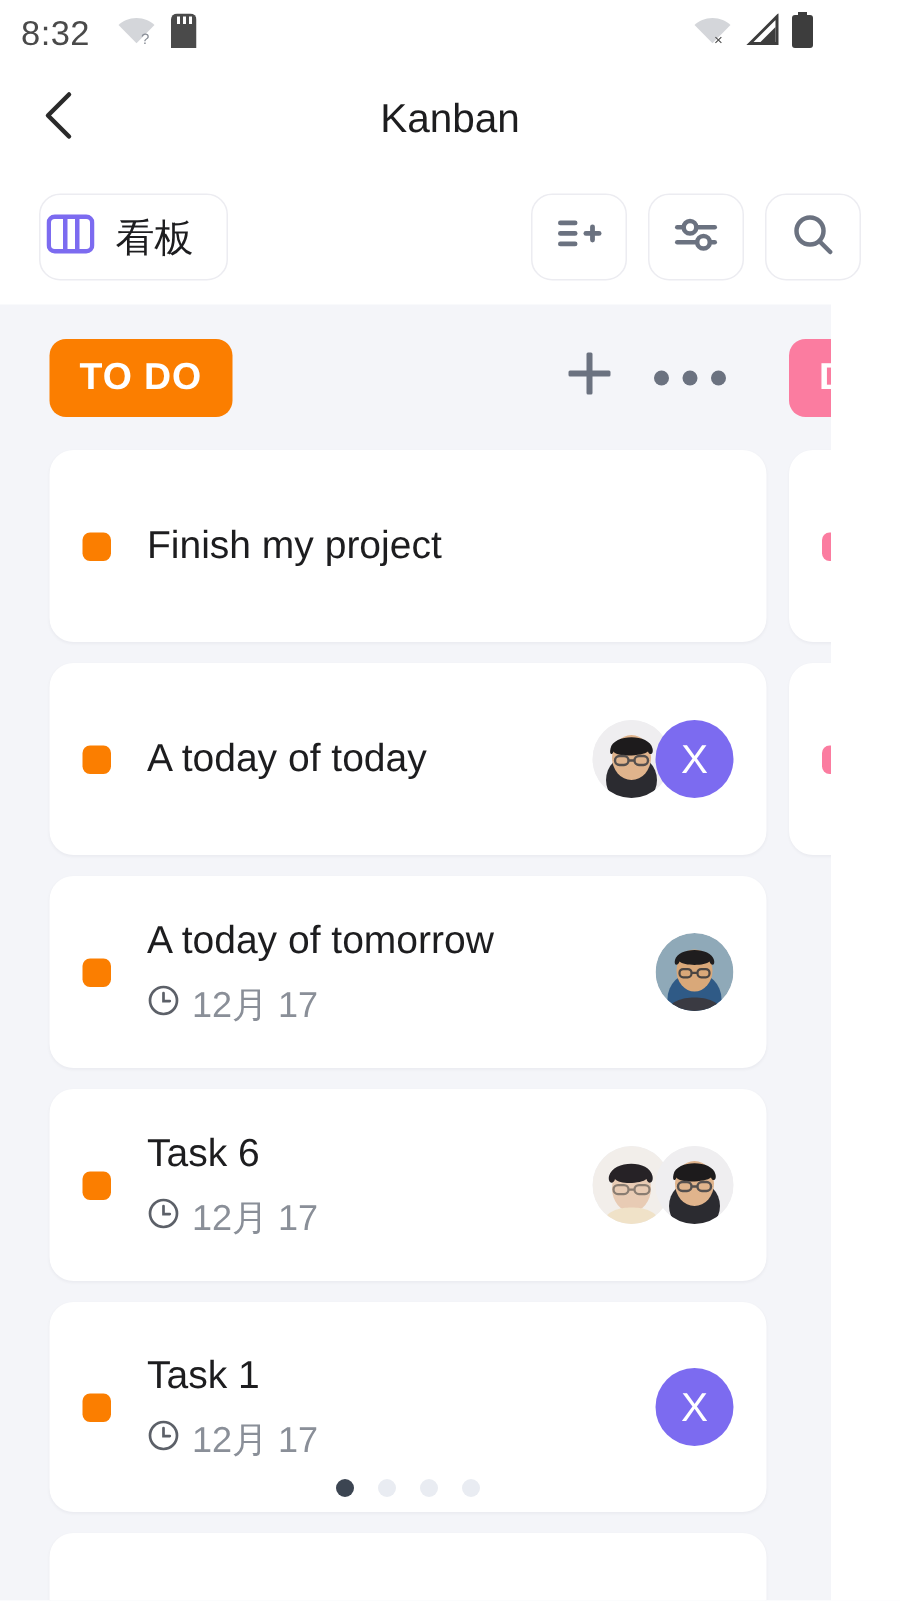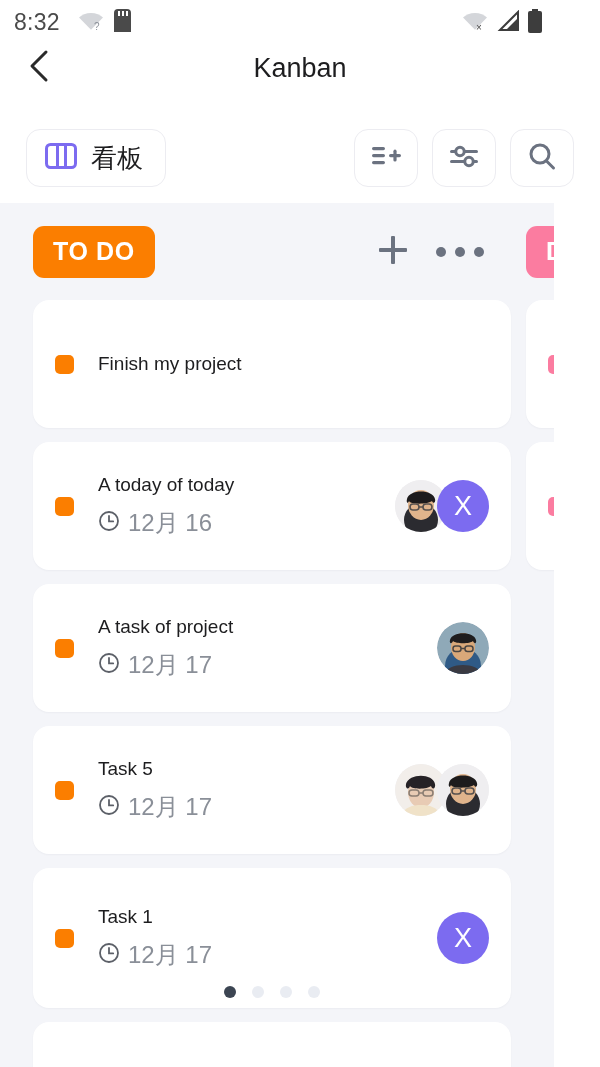--- a/index.html
+++ b/index.html
@@ -15,40 +15,40 @@
   .statusbar {
     position: absolute; top: 0; left: 0; width: 556px; height: 45px;
     display: flex; align-items: center; padding: 0 14px; background: #ffffff;
   }
   .sb-time { font-size: 23px; color: #4a4a4a; letter-spacing: .3px; }
   .sb-left-icons { display: flex; align-items: center; gap: 10px; margin-left: 18px; }
   .sb-right { margin-left: auto; display: flex; align-items: center; gap: 8px; }
 
   
   .titlebar {
-    position: absolute; top: 34px; left: 0; width: 600px; height: 68px;
+    position: absolute; top: 45px; left: 0; width: 600px; height: 68px;
     display: flex; align-items: center; background: #ffffff;
   }
   .back-btn {
     width: 62px; height: 62px; display: flex; align-items: center; justify-content: center;
     margin-left: 8px; cursor: pointer;
   }
   .title-text {
     position: absolute; left: 0; right: 0; text-align: center;
     font-size: 27px; color: #1d1d1f; font-weight: 400;
   }
 
   
   .toolbar {
     position: absolute; top: 113px; left: 0; width: 600px; height: 90px;
     background: #ffffff; display: flex; align-items: center; padding: 0 26px;
   }
   .view-btn {
     display: flex; align-items: center; gap: 14px;
-    height: 58px; padding: 0 22px 0 18px;
+    height: 58px; padding: 0 22px 0 4px;
     border: 1px solid #ececf1; border-radius: 14px; background: #fff;
     cursor: pointer;
   }
   .view-btn-label { font-size: 26px; color: #1d1d1f; }
   .toolbar-actions { margin-left: auto; display: flex; align-items: center; gap: 14px; }
   .icon-btn {
     width: 64px; height: 58px; border: 1px solid #ececf1; border-radius: 14px;
     background: #fff; display: flex; align-items: center; justify-content: center;
     cursor: pointer;
   }
@@ -77,21 +77,21 @@
   
   .card {
     position: relative; width: 478px; background: #ffffff; border-radius: 16px;
     margin-bottom: 14px; padding: 18px 22px; min-height: 128px;
     display: flex; align-items: center; cursor: pointer;
     box-shadow: 0 1px 2px rgba(20,23,40,.04);
   }
   .card.tall { min-height: 140px; }
   .marker { width: 19px; height: 19px; border-radius: 5px; flex: 0 0 auto; margin-right: 24px; }
   .card-body { flex: 1 1 auto; min-width: 0; }
-  .card-title { font-size: 19px; color: #1d1d1f; line-height: 1.3; }
+  .card-title { font-size: 26px; color: #1d1d1f; line-height: 1.3; }
   .card-meta { display: flex; align-items: center; gap: 8px; margin-top: 10px; }
   .card-date { font-size: 24px; color: #8a8f98; }
   .avatars { flex: 0 0 auto; display: flex; align-items: center; margin-left: 14px; }
   .avatar {
     width: 52px; height: 52px; border-radius: 50%; overflow: hidden;
     display: flex; align-items: center; justify-content: center;
     font-size: 27px; color: #fff; position: relative;
   }
   .avatar + .avatar { margin-left: -10px; }
   .avatar.initial { background: #7c6bf0; }
@@ -237,50 +237,41 @@
           <span class="marker" style="background:#fb7e00"></span>
           <div class="card-body">
             <div class="card-title">Finish my project</div>
           </div>
         </div>
 
         <div class="card">
           <span class="marker" style="background:#fb7e00"></span>
           <div class="card-body">
             <div class="card-title">A today of today</div>
-            <div class="card-meta">
-              <span>
-                <svg width="22" height="22" viewBox="0 0 22 22">
-                    <circle cx="11" cy="11" r="9" fill="none" stroke="#5c6068" stroke-width="1.8"></circle>
-                    <path d="M11 6v5.4h4.2" fill="none" stroke="#5c6068" stroke-width="1.8" stroke-linecap="round"></path>
-                  </svg>
-              </span>
-              <span class="card-date">12月 16</span>
-            </div>
           </div>
           <div class="avatars">
             <span class="avatar photo">
               <svg width="52" height="52" viewBox="0 0 52 52">
                 <circle cx="26" cy="26" r="26" fill="#efeef0"></circle>
                 <circle cx="26" cy="40" r="17" fill="#2b2b30"></circle>
                 <ellipse cx="26" cy="25" rx="13" ry="15" fill="#e0b48c"></ellipse>
                 <path d="M12 19c2-10 26-10 28 0 1 4-2 5-3 2-3 3-21 4-23 0-1 3-3 2-2-2z" fill="#1d1b1c"></path>
                 <rect x="15" y="24" width="9" height="6" rx="3" fill="none" stroke="#55504e" stroke-width="1.6"></rect>
                 <rect x="28" y="24" width="9" height="6" rx="3" fill="none" stroke="#55504e" stroke-width="1.6"></rect>
                 <path d="M24 27h4" stroke="#55504e" stroke-width="1.6"></path>
               </svg>
             </span>
             <span class="avatar initial" style="background:#7c6bf0">X</span>
           </div>
         </div>
 
         <div class="card">
           <span class="marker" style="background:#fb7e00"></span>
           <div class="card-body">
-            <div class="card-title">A task of project</div>
+            <div class="card-title">A today of tomorrow</div>
             <div class="card-meta">
               <span>
                 <svg width="22" height="22" viewBox="0 0 22 22">
                     <circle cx="11" cy="11" r="9" fill="none" stroke="#5c6068" stroke-width="1.8"></circle>
                     <path d="M11 6v5.4h4.2" fill="none" stroke="#5c6068" stroke-width="1.8" stroke-linecap="round"></path>
                   </svg>
               </span>
               <span class="card-date">12月 17</span>
             </div>
           </div>
@@ -296,21 +287,21 @@
                 <rect x="28" y="24" width="8" height="5.5" rx="2.5" fill="none" stroke="#4a4542" stroke-width="1.5"></rect>
                 <path d="M24 26.5h4" stroke="#4a4542" stroke-width="1.5"></path>
               </svg>
             </span>
           </div>
         </div>
 
         <div class="card">
           <span class="marker" style="background:#fb7e00"></span>
           <div class="card-body">
-            <div class="card-title">Task 5</div>
+            <div class="card-title">Task 6</div>
             <div class="card-meta">
               <span>
                 <svg width="22" height="22" viewBox="0 0 22 22">
                     <circle cx="11" cy="11" r="9" fill="none" stroke="#5c6068" stroke-width="1.8"></circle>
                     <path d="M11 6v5.4h4.2" fill="none" stroke="#5c6068" stroke-width="1.8" stroke-linecap="round"></path>
                   </svg>
               </span>
               <span class="card-date">12月 17</span>
             </div>
           </div>

